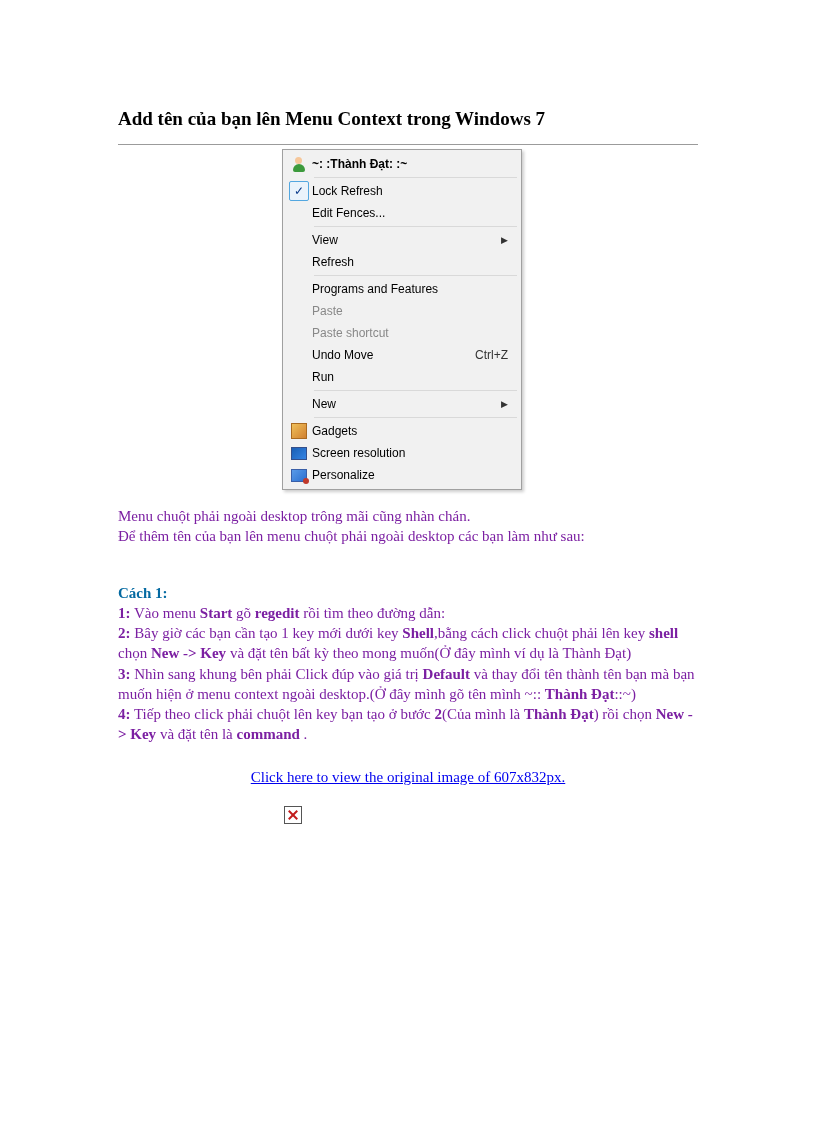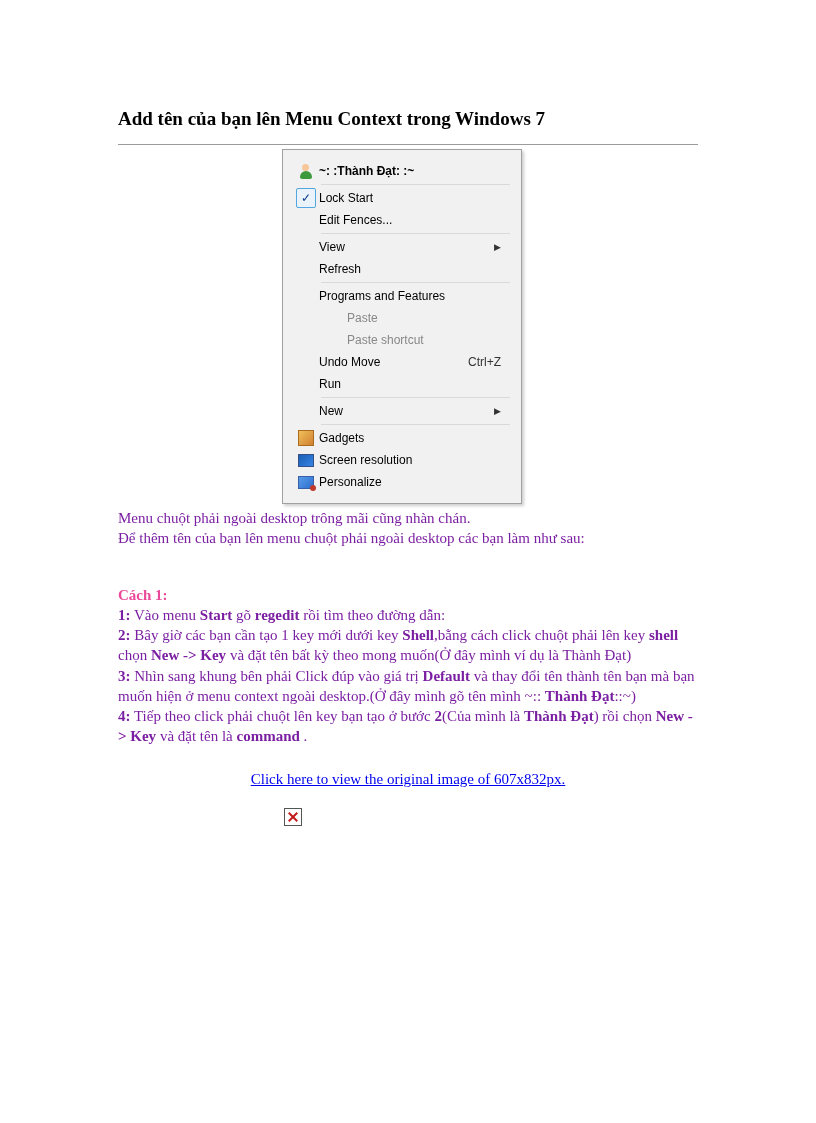--- a/index.html
+++ b/index.html
@@ -29,42 +29,42 @@
     padding-left: 164px;
   }
   .ctx-menu {
     width: 240px;
     background: #f1f1f1;
     border: 1px solid #a0a0a0;
     box-shadow: 2px 2px 3px rgba(0,0,0,0.2);
     font-family: "Segoe UI", Tahoma, sans-serif;
     font-size: 12px;
     color: #000;
-    padding: 10px;
+    padding: 3px;
     box-sizing: border-box;
   }
   .ctx-row {
     display: flex;
     align-items: center;
     height: 22px;
     padding-right: 10px;
   }
   .ctx-icon {
     width: 26px;
     display: flex;
     align-items: center;
     justify-content: center;
     flex-shrink: 0;
   }
   .ctx-label {
     flex: 1;
     white-space: nowrap;
   }
   .ctx-bold { font-weight: bold; }
-  .ctx-disabled { color: #888; margin-left: 28px; }
+  .ctx-disabled { color: #888; }
   .ctx-arrow { font-size: 9px; color: #333; }
   .ctx-short { color: #333; font-size:12px; }
   .ctx-sep {
     height: 1px;
     background: #d9d9d9;
     margin: 2px 1px 2px 28px;
   }
   .check-box {
     width: 18px;
     height: 18px;
@@ -108,25 +108,25 @@
     border:1px solid #3a5fa8;
     position:relative;
   }
   .icon-personalize::after{
     content:"";position:absolute; right:-3px; bottom:-3px; width:6px;height:6px;
     background:#c0392b; border-radius:50%;
   }
   
   .body-text {
     color: #7b1fa2;
-    margin-top: 4px;
+    margin-top: 16px;
     line-height: 1.35;
   }
   .bold { font-weight: bold; }
-  .red { color: #ec4899; }
+  .red { color: #0369a1; }
   .link-block {
     text-align: center;
     margin-top: 24px;
   }
   .link {
     color: #0000ee;
     text-decoration: underline;
   }
   .broken-wrap {
     text-align: center;
@@ -168,21 +168,21 @@
           </span>
         <span class="ctx-label ctx-bold">~: :Thành Đạt: :~</span>
       </div>
 
       <div class="ctx-sep"></div>
 
       <div class="ctx-row">
         <span class="ctx-icon">
             <span class="check-box">✓</span>
           </span>
-        <span class="ctx-label">Lock Start</span>
+        <span class="ctx-label">Lock Refresh</span>
       </div>
       <div class="ctx-row">
         <span class="ctx-icon"></span>
         <span class="ctx-label">Edit Fences...</span>
       </div>
 
       <div class="ctx-sep"></div>
 
       <div class="ctx-row">
         <span class="ctx-icon"></span>

